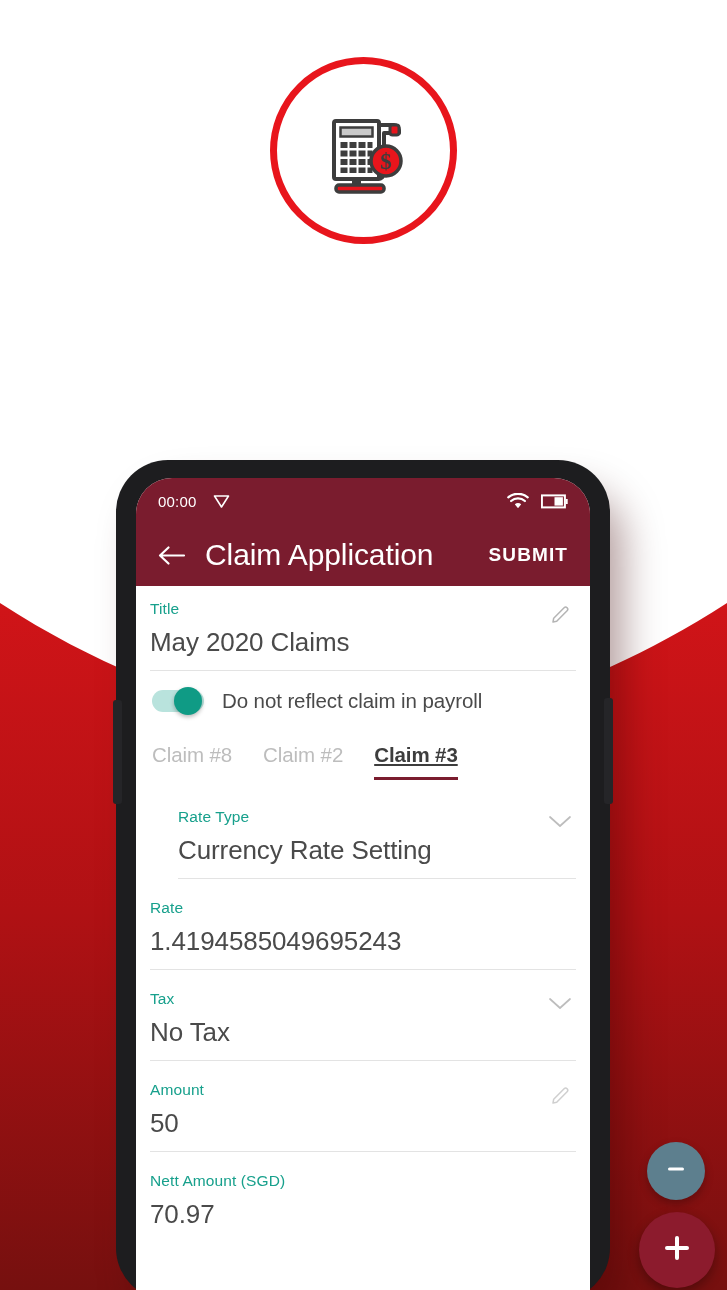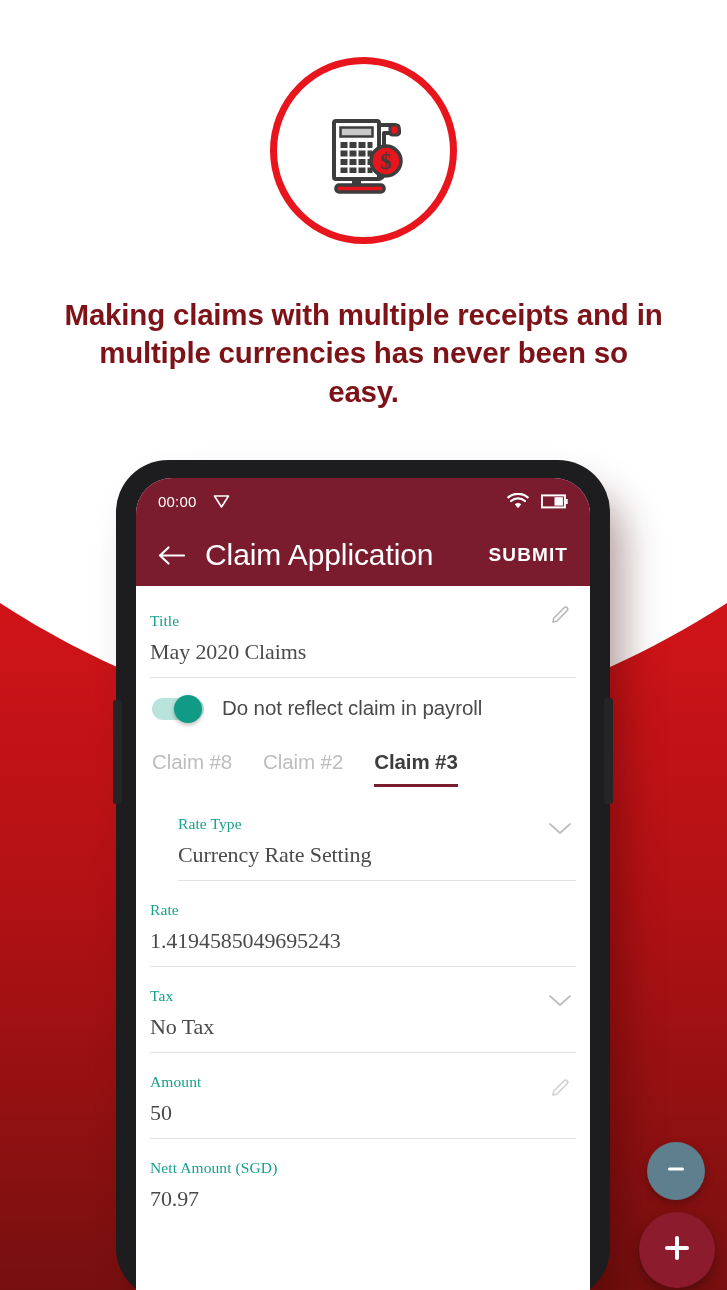--- a/index.html
+++ b/index.html
@@ -100,38 +100,38 @@
   }
   .ab-spacer { flex:1; }
   .ab-submit {
     color:#ffffff; font-size:19px; font-weight:bold;
     letter-spacing:1.1px;
   }
 
   
   .sheet { background:#fff; padding:0 14px; position:relative; }
 
-  .field { position:relative; padding:26px 0 12px 0;font-family:Liberation Serif, serif; }
+  .field { position:relative; padding:14px 0 12px 0; }
   .field-underline { border-bottom:1px solid #e3e3e3; }
   .flabel {
     color:#17a08c; font-size:15.5px; letter-spacing:.1px;
     margin-bottom:9px;
   }
   .fvalue {
-    color:#4a4a4a; font-size:22px; letter-spacing:-.1px;
+    color:#4a4a4a; font-size:26px; letter-spacing:-.1px;
   }
   .f-right-icon {
     position:absolute; right:5px; top:18px;
     display:flex; align-items:center; justify-content:center;
   }
   .f-chev { position:absolute; right:4px; top:24px; }
 
   
   .toggle-row {
-    display:flex; align-items:flex-end; padding:18px 0 16px 2px;
+    display:flex; align-items:center; padding:18px 0 16px 2px;
   }
   .switch { position:relative; width:52px; height:22px; }
   .switch-track {
     position:absolute; left:0; top:0; width:52px; height:22px;
     border-radius:11px; background:#b9e3dd;
   }
   .switch-knob {
     position:absolute; left:22px; top:-3px; width:28px; height:28px;
     border-radius:50%; background:#0f9b85;
     box-shadow:0 2px 4px rgba(0,0,0,.28);
@@ -139,21 +139,21 @@
   .toggle-label {
     margin-left:18px; color:#4a4a4a; font-size:20.5px; letter-spacing:-.1px;
   }
 
   
   .tabs { display:flex; align-items:flex-end; padding:14px 0 0 2px; }
   .tab {
     font-size:20.5px; color:#bdbdbd; padding:0 0 13px 0;
     margin-right:31px; position:relative; letter-spacing:-.1px;
   }
-  .tab.active { color:#3d3d3d; font-weight:bold; }
+  .tab.active { color:#3d3d3d; font-weight:bold;text-decoration:underline; }
   .tab.active:after {
     content:""; position:absolute; left:0; right:0; bottom:0;
     height:3px; background:#7a1c2e;
   }
 
   
   .fab {
     position:absolute; border-radius:50%;
     display:flex; align-items:center; justify-content:center;
     z-index:9;
@@ -221,21 +221,20 @@
 
         <rect x="38" y="78" width="9" height="6" fill="#3d3d3d"></rect>
         <rect x="22" y="84" width="48" height="7" rx="3" fill="#e8151c" stroke="#3d3d3d" stroke-width="3.5"></rect>
 
         <circle cx="72" cy="60" r="15" fill="#e8151c" stroke="#3d3d3d" stroke-width="3.5"></circle>
         <text x="72" y="68" text-anchor="middle" font-family="'Liberation Serif',serif" font-size="23" font-weight="bold" fill="#3d3d3d">$</text>
       </svg>
     </span>
   </div>
 
-  <div class="hero-title">Making claims with multiple receipts and in multiple currencies has never been so easy.</div>
 </div>
 
 <div class="phone">
   <div class="phone-shadow"></div>
   <div class="bezel"></div>
 
   <div class="screen">
 
     <div class="statusbar">
       <div class="sb-time">00:00</div>

